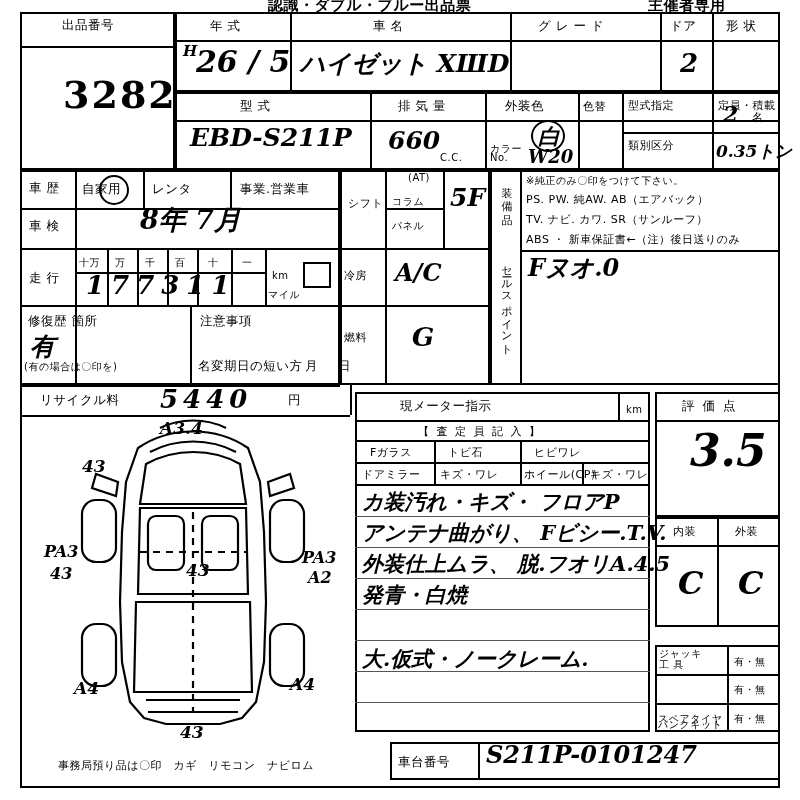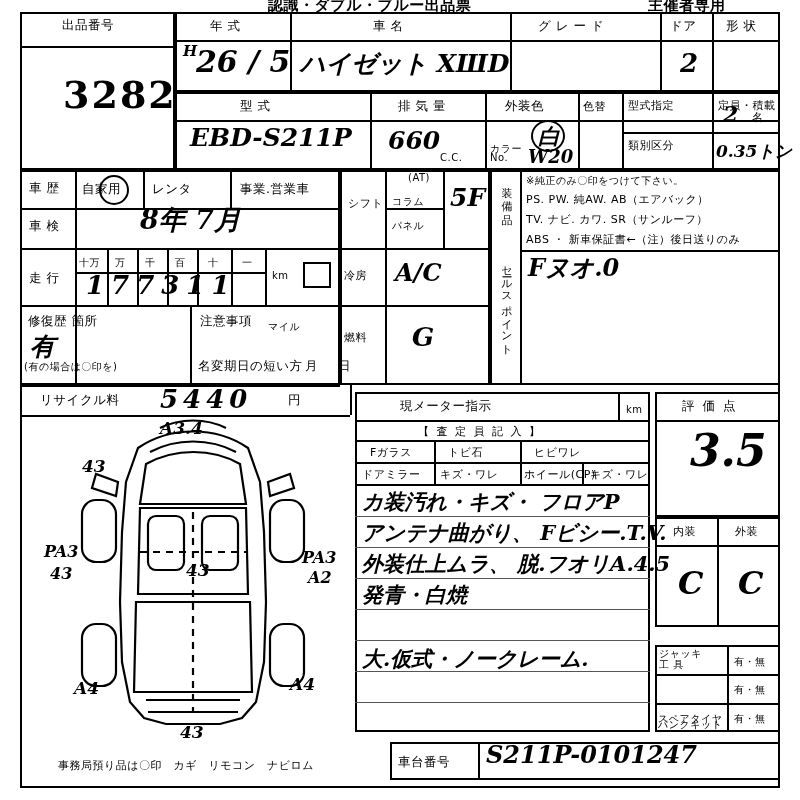--- a/index.html
+++ b/index.html
@@ -110,21 +110,21 @@
   <div class="ln vl" style="left:231px;top:248px;height:57px;"></div>
   <div class="ln vl" style="left:265px;top:248px;height:57px;"></div>
   <div class="lbl xs" style="left:79px;top:256px;">十万</div>
   <div class="lbl xs" style="left:115px;top:256px;">万</div>
   <div class="lbl xs" style="left:145px;top:256px;">千</div>
   <div class="lbl xs" style="left:175px;top:256px;">百</div>
   <div class="lbl xs" style="left:208px;top:256px;">十</div>
   <div class="lbl xs" style="left:242px;top:256px;">一</div>
   <div class="hw" style="left:86px;top:270px;font-size:26px;letter-spacing:7px;">177311</div>
   <div class="lbl xs" style="left:272px;top:270px;">km</div>
-  <div class="lbl xs" style="left:268px;top:288px;margin-top:32px;">マイル</div>
+  <div class="lbl xs" style="left:268px;top:288px;">マイル</div>
   <div class="bx" style="left:303px;top:262px;width:28px;height:26px;border-width:2px;"></div>
 
   <div class="lbl" style="left:28px;top:313px;">修復歴 箇所</div>
   <div class="lbl xs" style="left:24px;top:360px;">(有の場合は〇印を)</div>
   <div class="hw" style="left:30px;top:330px;font-size:25px;">有</div>
   <div class="lbl" style="left:200px;top:313px;">注意事項</div>
   <div class="lbl" style="left:198px;top:358px;">名変期日の短い方</div>
   <div class="lbl" style="left:305px;top:358px;">月</div>
   <div class="lbl" style="left:338px;top:358px;">日</div>
 

